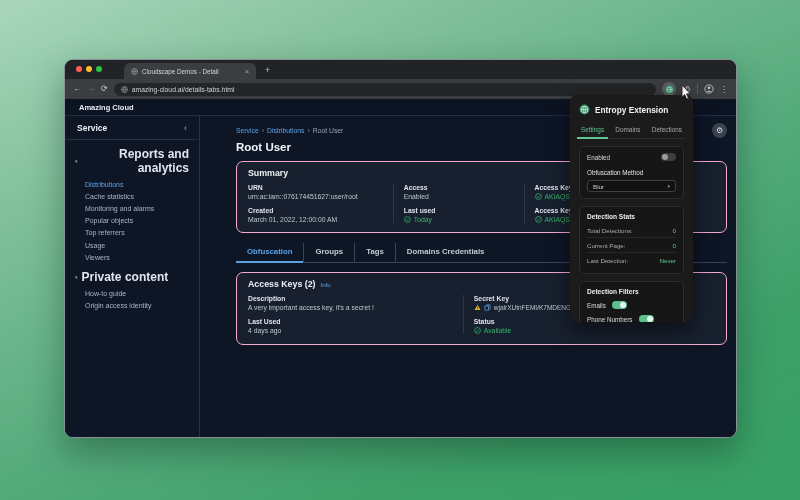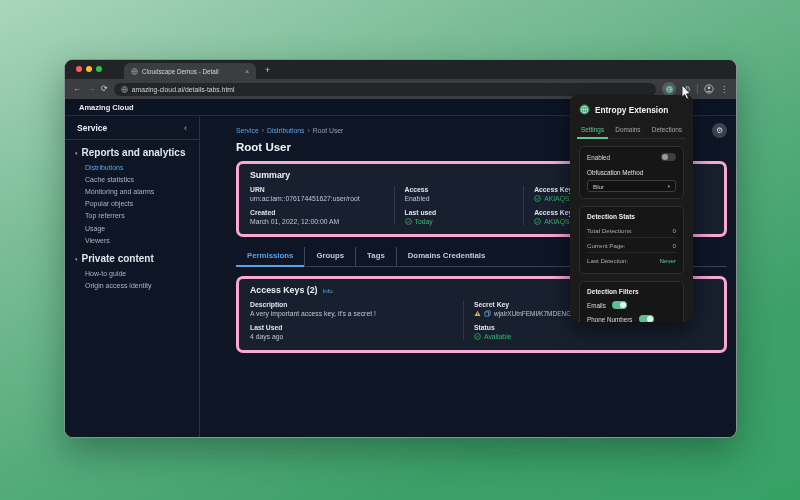--- a/index.html
+++ b/index.html
@@ -43,35 +43,35 @@
   .brand { font-size:7.5px; font-weight:bold; color:#eaeef4; }
   .pbody { flex:1; display:flex; min-height:0;gap:27px; }
 
   .sidebar { width:135px; border-right:1px solid #26324a; flex:0 0 auto; }
   .sbheader { display:flex; justify-content:space-between; align-items:center; padding:7px 12px 6px;
     border-bottom:1px solid #26324a; }
   .sbheader .sbtitle { font-size:8.5px; font-weight:bold; color:#eaeef4; }
   .sbheader .collapse { font-size:9px; color:#a9b4c4; }
   .sbsection { display:flex; align-items:center; gap:4px; padding:7px 10px 3px; }
   .sbsection .arrow { font-size:5px; color:#9aa5b5; }
-  .sbsection .slabel { font-size:10px; font-weight:bold; color:#e0e6ee; }
+  .sbsection .slabel { font-size:12px; font-weight:bold; color:#e0e6ee;text-align:right; }
   .sbitem { display:block; padding:2.6px 10px 2.6px 20px; font-size:7px; color:#a9b5c4; text-decoration:none; }
   .sbitem.active { color:#5aa2e8; }
 
   .main { flex:1; padding:6px 9px 0; min-width:0; position:relative; }
   .bcrow { display:flex; justify-content:space-between; align-items:center; margin:1px 0 3px; }
   .breadcrumb { font-size:6.8px; display:flex; align-items:center; gap:3px; }
   .breadcrumb .blink { color:#5aa2e8; text-decoration:none; }
   .breadcrumb .bsep { color:#788394; font-size:7px; }
   .breadcrumb .bcur { color:#97a2b1; }
   .gearbtn { width:15px; height:15px; border-radius:50%; background:#3a4251; color:#d3dae2; font-size:8px;
     display:flex; align-items:center; justify-content:center; }
   h1.ptitle { font-size:11.5px; font-weight:bold; color:#f1f4f8; margin:2px 0 8px; }
 
-  .card { background:#18202f; border:3px solid #f9a8d4; border-radius:7px; }
+  .card { background:#18202f; border:1px solid #f9a8d4; border-radius:7px; }
   .card .chead { padding:6px 11px 4px; display:flex; align-items:baseline; gap:5px; }
   .card .ctitle { font-size:8.8px; font-weight:bold; color:#eef1f5; }
   .infolink { font-size:6.2px; color:#5aa2e8; }
 
   .sumgrid { display:grid; grid-template-columns:31% 28% 41%; padding:2px 11px 9px; }
   .sumgrid .scol { display:flex; flex-direction:column; gap:7px; }
   .sumgrid .scol + .scol { border-left:1px solid #2c3750; padding-left:10px; }
   .flabel { font-size:6.8px; font-weight:bold; color:#dfe5ed; margin-bottom:2px; }
   .fval { font-size:6.8px; color:#bcc6d3; }
   .gval { display:flex; align-items:center; gap:3px; font-size:6.8px; color:#35b568; }
@@ -286,21 +286,21 @@
                         </svg>
                     </span>
                     <span>AKIAQS6</span>
                   </div>
                 </div>
               </div>
             </div>
           </section>
 
           <div class="tabsrow">
-            <span class="ptab active">Permissions</span>
+            <span class="ptab active">Obfuscation</span>
             <span class="ptab">Groups</span>
             <span class="ptab">Tags</span>
             <span class="ptab">Domains Credentials</span>
           </div>
 
           <section class="card">
             <div class="chead">
               <span class="ctitle">Access Keys (2)</span>
               <a class="infolink">Info</a>
             </div>

